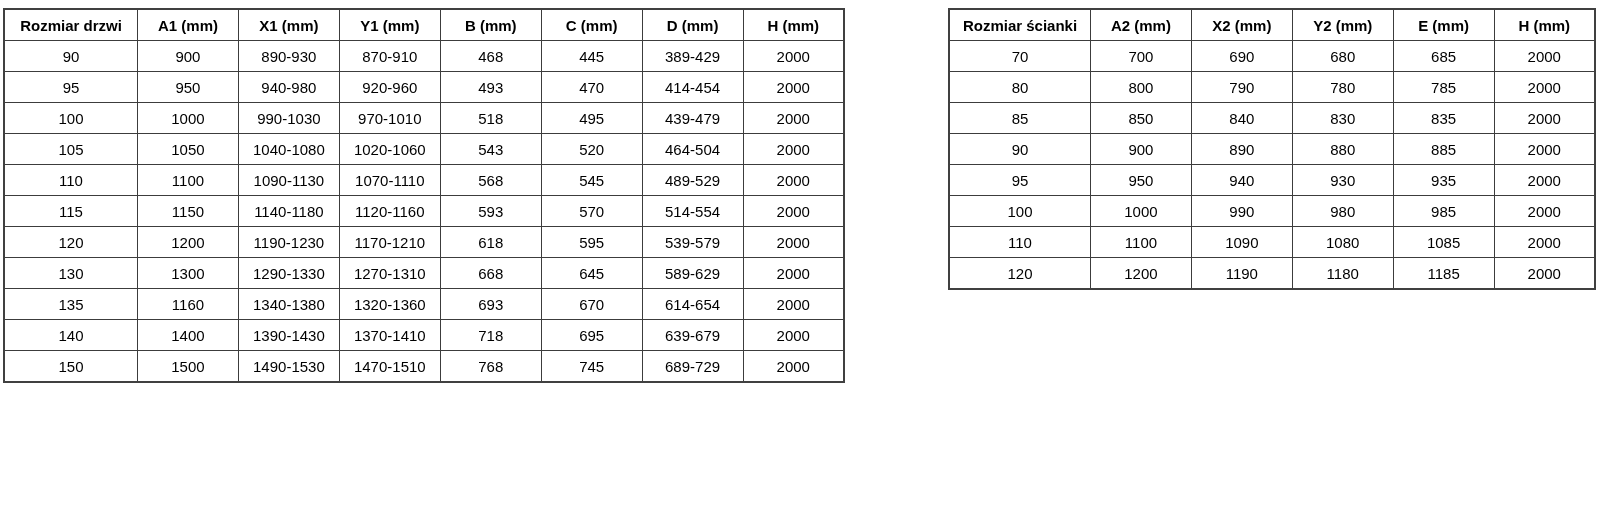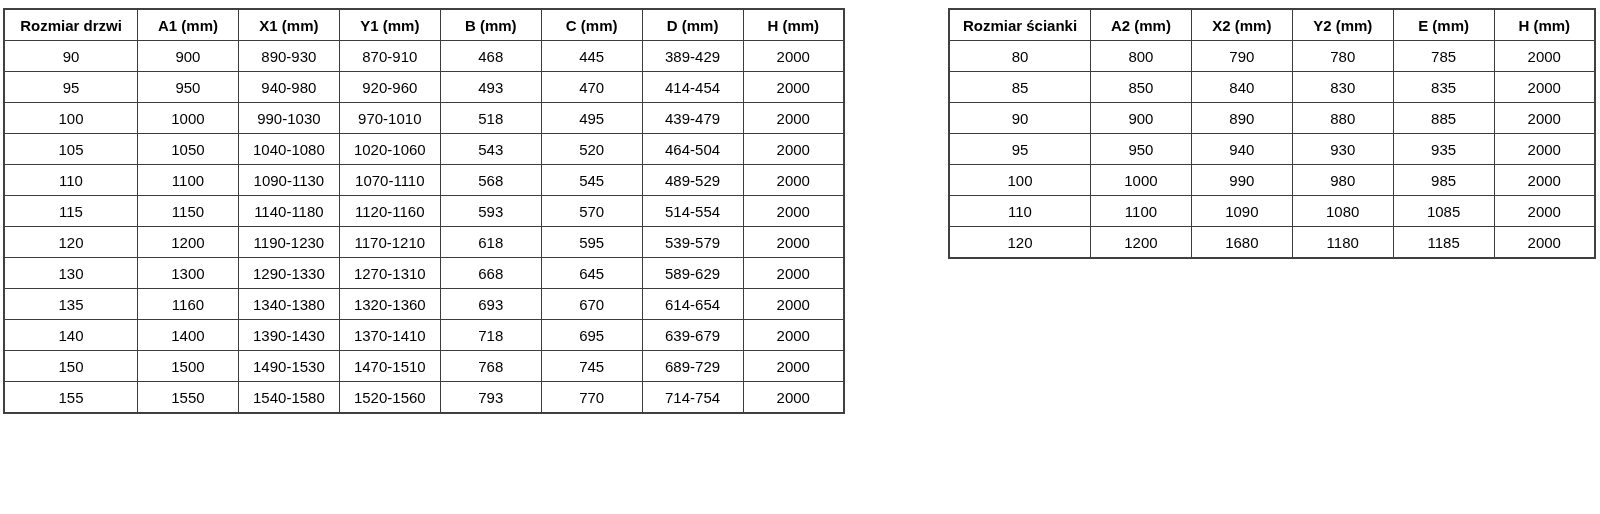--- a/index.html
+++ b/index.html
@@ -174,45 +174,43 @@
         <tr>
           <td>150</td>
           <td>1500</td>
           <td>1490-1530</td>
           <td>1470-1510</td>
           <td>768</td>
           <td>745</td>
           <td>689-729</td>
           <td>2000</td>
         </tr>
-        <tr>
-          <td>155</td>
-          <td>1550</td>
-          <td>1540-1580</td>
-          <td>1520-1560</td>
-          <td>793</td>
-          <td>770</td>
-          <td>714-754</td>
-          <td>2000</td>
-        </tr>
       </tbody>
     </table>
   <table class="spec-table table-walls">
       <thead>
         <tr>
           <th>Rozmiar ścianki</th>
           <th>A2 (mm)</th>
           <th>X2 (mm)</th>
           <th>Y2 (mm)</th>
           <th>E (mm)</th>
           <th>H (mm)</th>
         </tr>
       </thead>
       <tbody>
         <tr>
+          <td>70</td>
+          <td>700</td>
+          <td>690</td>
+          <td>680</td>
+          <td>685</td>
+          <td>2000</td>
+        </tr>
+        <tr>
           <td>80</td>
           <td>800</td>
           <td>790</td>
           <td>780</td>
           <td>785</td>
           <td>2000</td>
         </tr>
         <tr>
           <td>85</td>
           <td>850</td>
@@ -249,20 +247,20 @@
           <td>110</td>
           <td>1100</td>
           <td>1090</td>
           <td>1080</td>
           <td>1085</td>
           <td>2000</td>
         </tr>
         <tr>
           <td>120</td>
           <td>1200</td>
-          <td>1680</td>
+          <td>1190</td>
           <td>1180</td>
           <td>1185</td>
           <td>2000</td>
         </tr>
       </tbody>
     </table>
 </div>
 
 </body></html>

